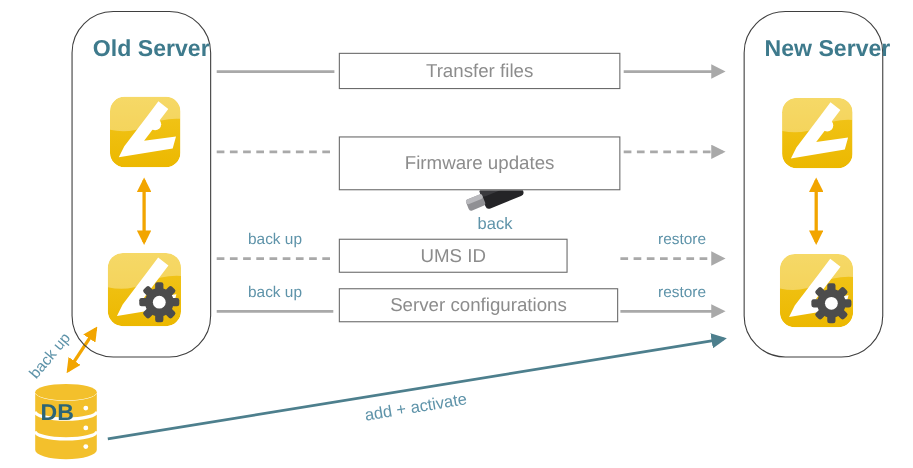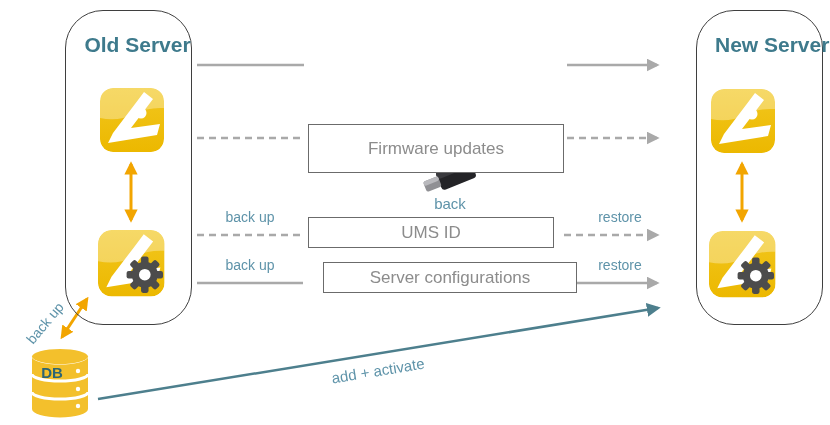--- a/index.html
+++ b/index.html
@@ -21,21 +21,21 @@
   .flow-box{
     position:absolute;z-index:2;box-sizing:border-box;background:#ffffff;
     border:1.6px solid #6b6b6b;display:flex;align-items:center;justify-content:center;
     font-size:17px;color:#8c8c8c;
   }
   .teal-label{
     position:absolute;z-index:3;color:#5e93a9;font-size:14px;text-align:center;
     white-space:nowrap;
   }
   .db-label{
-    position:absolute;z-index:3;color:#2c6575;font-size:15px;font-weight:bold;text-align:center;
+    position:absolute;z-index:3;color:#2c6575;font-size:21px;font-weight:bold;text-align:center;
   }
 </style>
 </head>
 <body>
 
 <div id="canvas">
 
   <svg id="wires" width="830" height="425" viewBox="0 0 830 425">
     <defs>
       <marker id="mGray" viewBox="0 0 10 10" refX="8" refY="5" markerWidth="5.2" markerHeight="5.2" orient="auto-start-reverse" markerUnits="strokeWidth">
@@ -138,27 +138,28 @@
       <circle cx="78" cy="371" r="2.2" fill="#ffffff"></circle>
       <circle cx="78" cy="389" r="2.2" fill="#ffffff"></circle>
       <circle cx="78" cy="406" r="2.2" fill="#ffffff"></circle>
     </g>
   </svg>
 
   <div class="server-container" style="left:65px;">
     <div class="server-title">Old Server</div>
   </div>
 
-  <div class="server-container" style="left:676px;margin-left:20px;">
+  <div class="server-container" style="left:676px;">
     <div class="server-title">New Server</div>
   </div>
 
+  <div class="flow-box" style="left:308px;top:48px;width:256px;height:33px;">Transfer files</div>
   <div class="flow-box" style="left:308px;top:124px;width:256px;height:49px;">Firmware updates</div>
-  <div class="flow-box" style="left:308px;top:217px;width:246px;height:31px;">UMS ID</div>
-  <div class="flow-box" style="left:308px;top:262px;width:254px;height:31px;margin-left:15px;">Server configurations</div>
+  <div class="flow-box" style="left:308px;top:217px;width:208px;height:31px;">UMS ID</div>
+  <div class="flow-box" style="left:308px;top:262px;width:254px;height:31px;">Server configurations</div>
 
   <div class="teal-label" style="left:218px;top:209px;width:64px;">back up</div>
   <div class="teal-label" style="left:588px;top:209px;width:64px;">restore</div>
   <div class="teal-label" style="left:218px;top:257px;width:64px;">back up</div>
   <div class="teal-label" style="left:588px;top:257px;width:64px;">restore</div>
   <div class="teal-label" style="left:422px;top:195px;width:56px;font-size:15px;">back</div>
   <div class="teal-label" style="left:310px;top:362px;width:136px;font-size:15px;transform:rotate(-9.3deg);">add + activate</div>
   <div class="teal-label" style="left:12px;top:315px;width:66px;transform:rotate(-50deg);">back up</div>
 
   <div class="db-label" style="left:32px;top:364px;width:40px;">DB</div>

